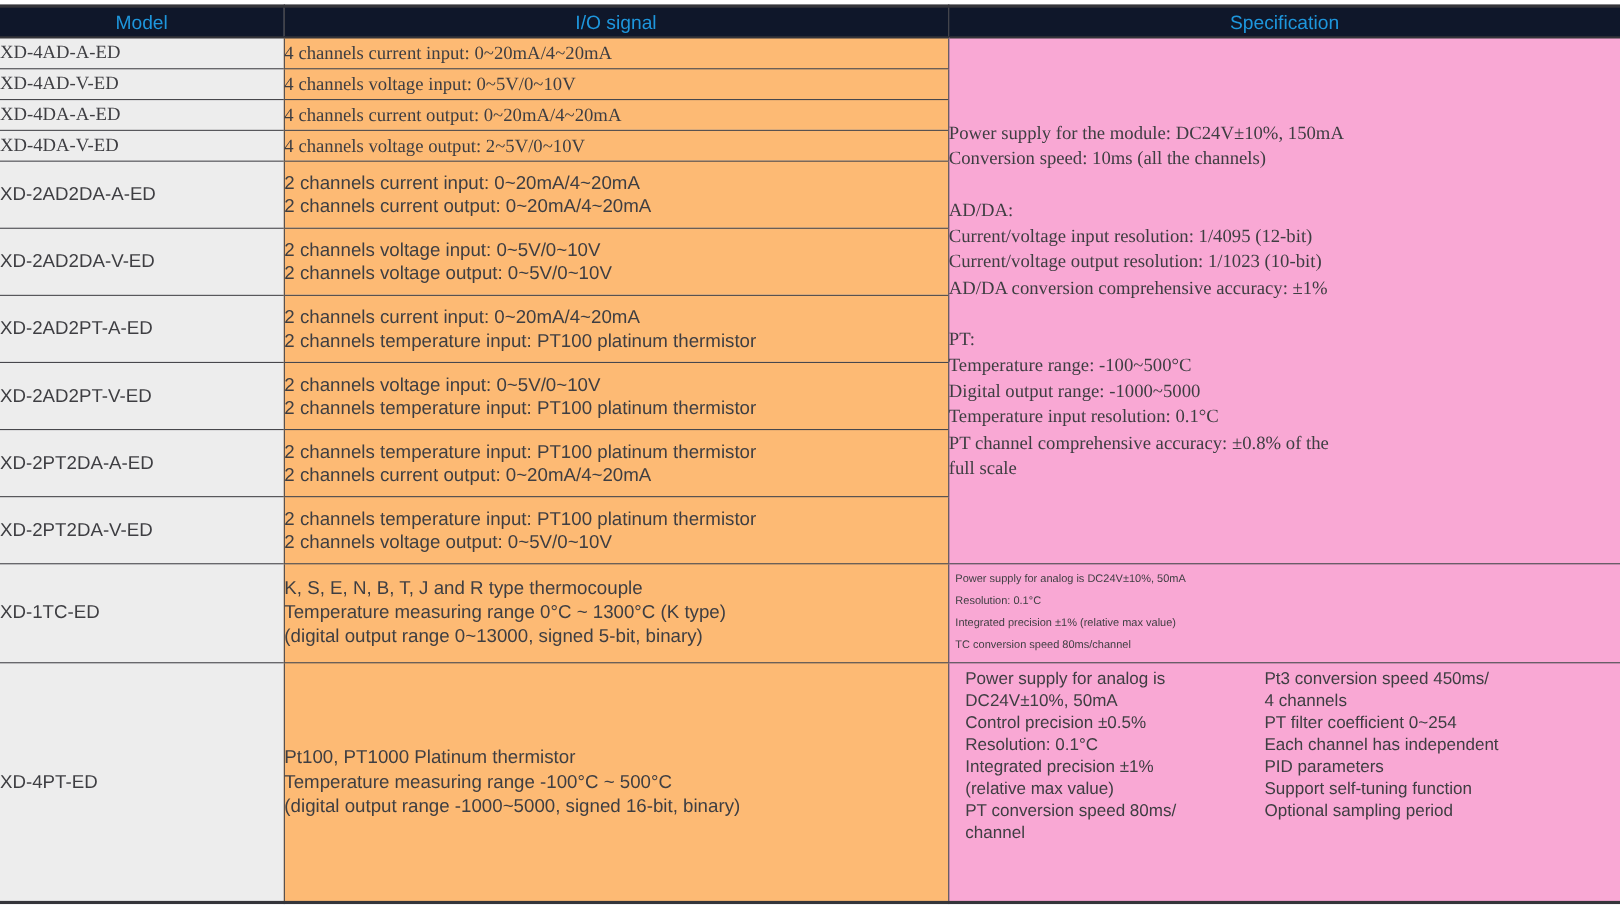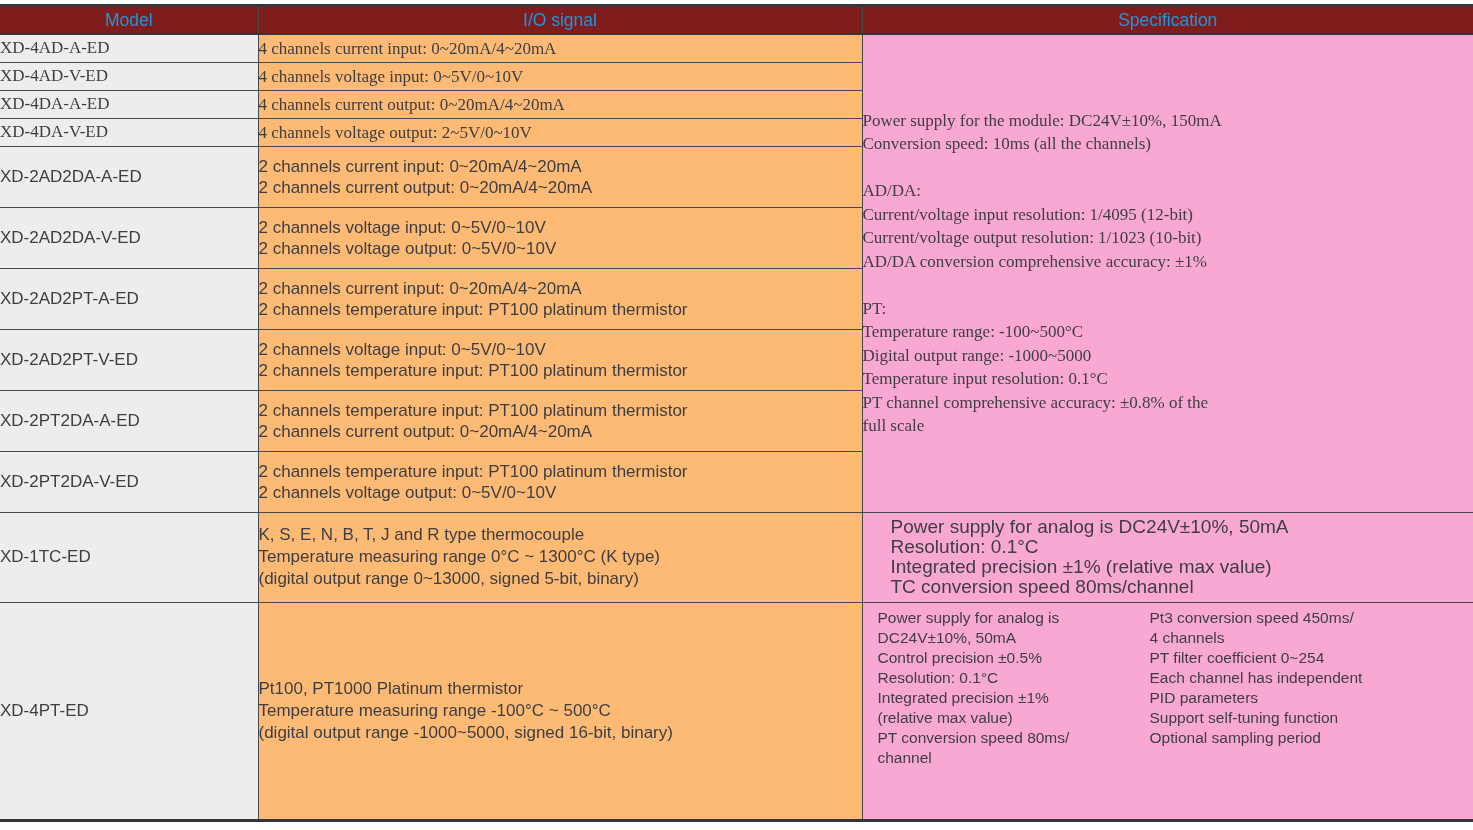--- a/index.html
+++ b/index.html
@@ -11,21 +11,21 @@
     width: 1473px;
     table-layout: fixed;
     border-collapse: collapse;
     margin-top: 4px;
     font-family: "Liberation Sans", "DejaVu Sans", sans-serif;
     color: #3e3e42;
     border-top: 3px solid #35353a;
     border-bottom: 3px solid #35353a;
   }
   .spec-table th {
-    background: #7f1d1d;
+    background: #0f172a;
     color: #1e96dc;
     font-size: 17.5px;
     font-weight: 400;
     height: 26px;
     text-align: center;
     border-bottom: 2px solid #35353a;
     padding: 0;
   }
   .spec-table th.v-sep,
   .spec-table td.v-sep {
@@ -53,23 +53,23 @@
   }
   td.c-spec {
     background: #f9a8d4;
     padding-left: 23px;
     line-height: 23.5px;
   }
   .multiline { white-space: pre-line; }
 
   tr.r-tc td.c-io { line-height: 22px; }
   tr.r-tc td.c-spec {
-    font-size: 19px;
+    font-size: 10px;
     line-height: 20px;
-    padding-left: 28px;
+    padding-left: 6px;
   }
   tr.r-pt td.c-io { line-height: 22px; }
   tr.r-pt td.c-spec {
     vertical-align: top;
     padding: 5px 0 0 15px;
     font-size: 15.5px;
     line-height: 20px;
   }
   .spec-cols { display: flex; }
   .spec-col-left  { width: 272px; }

